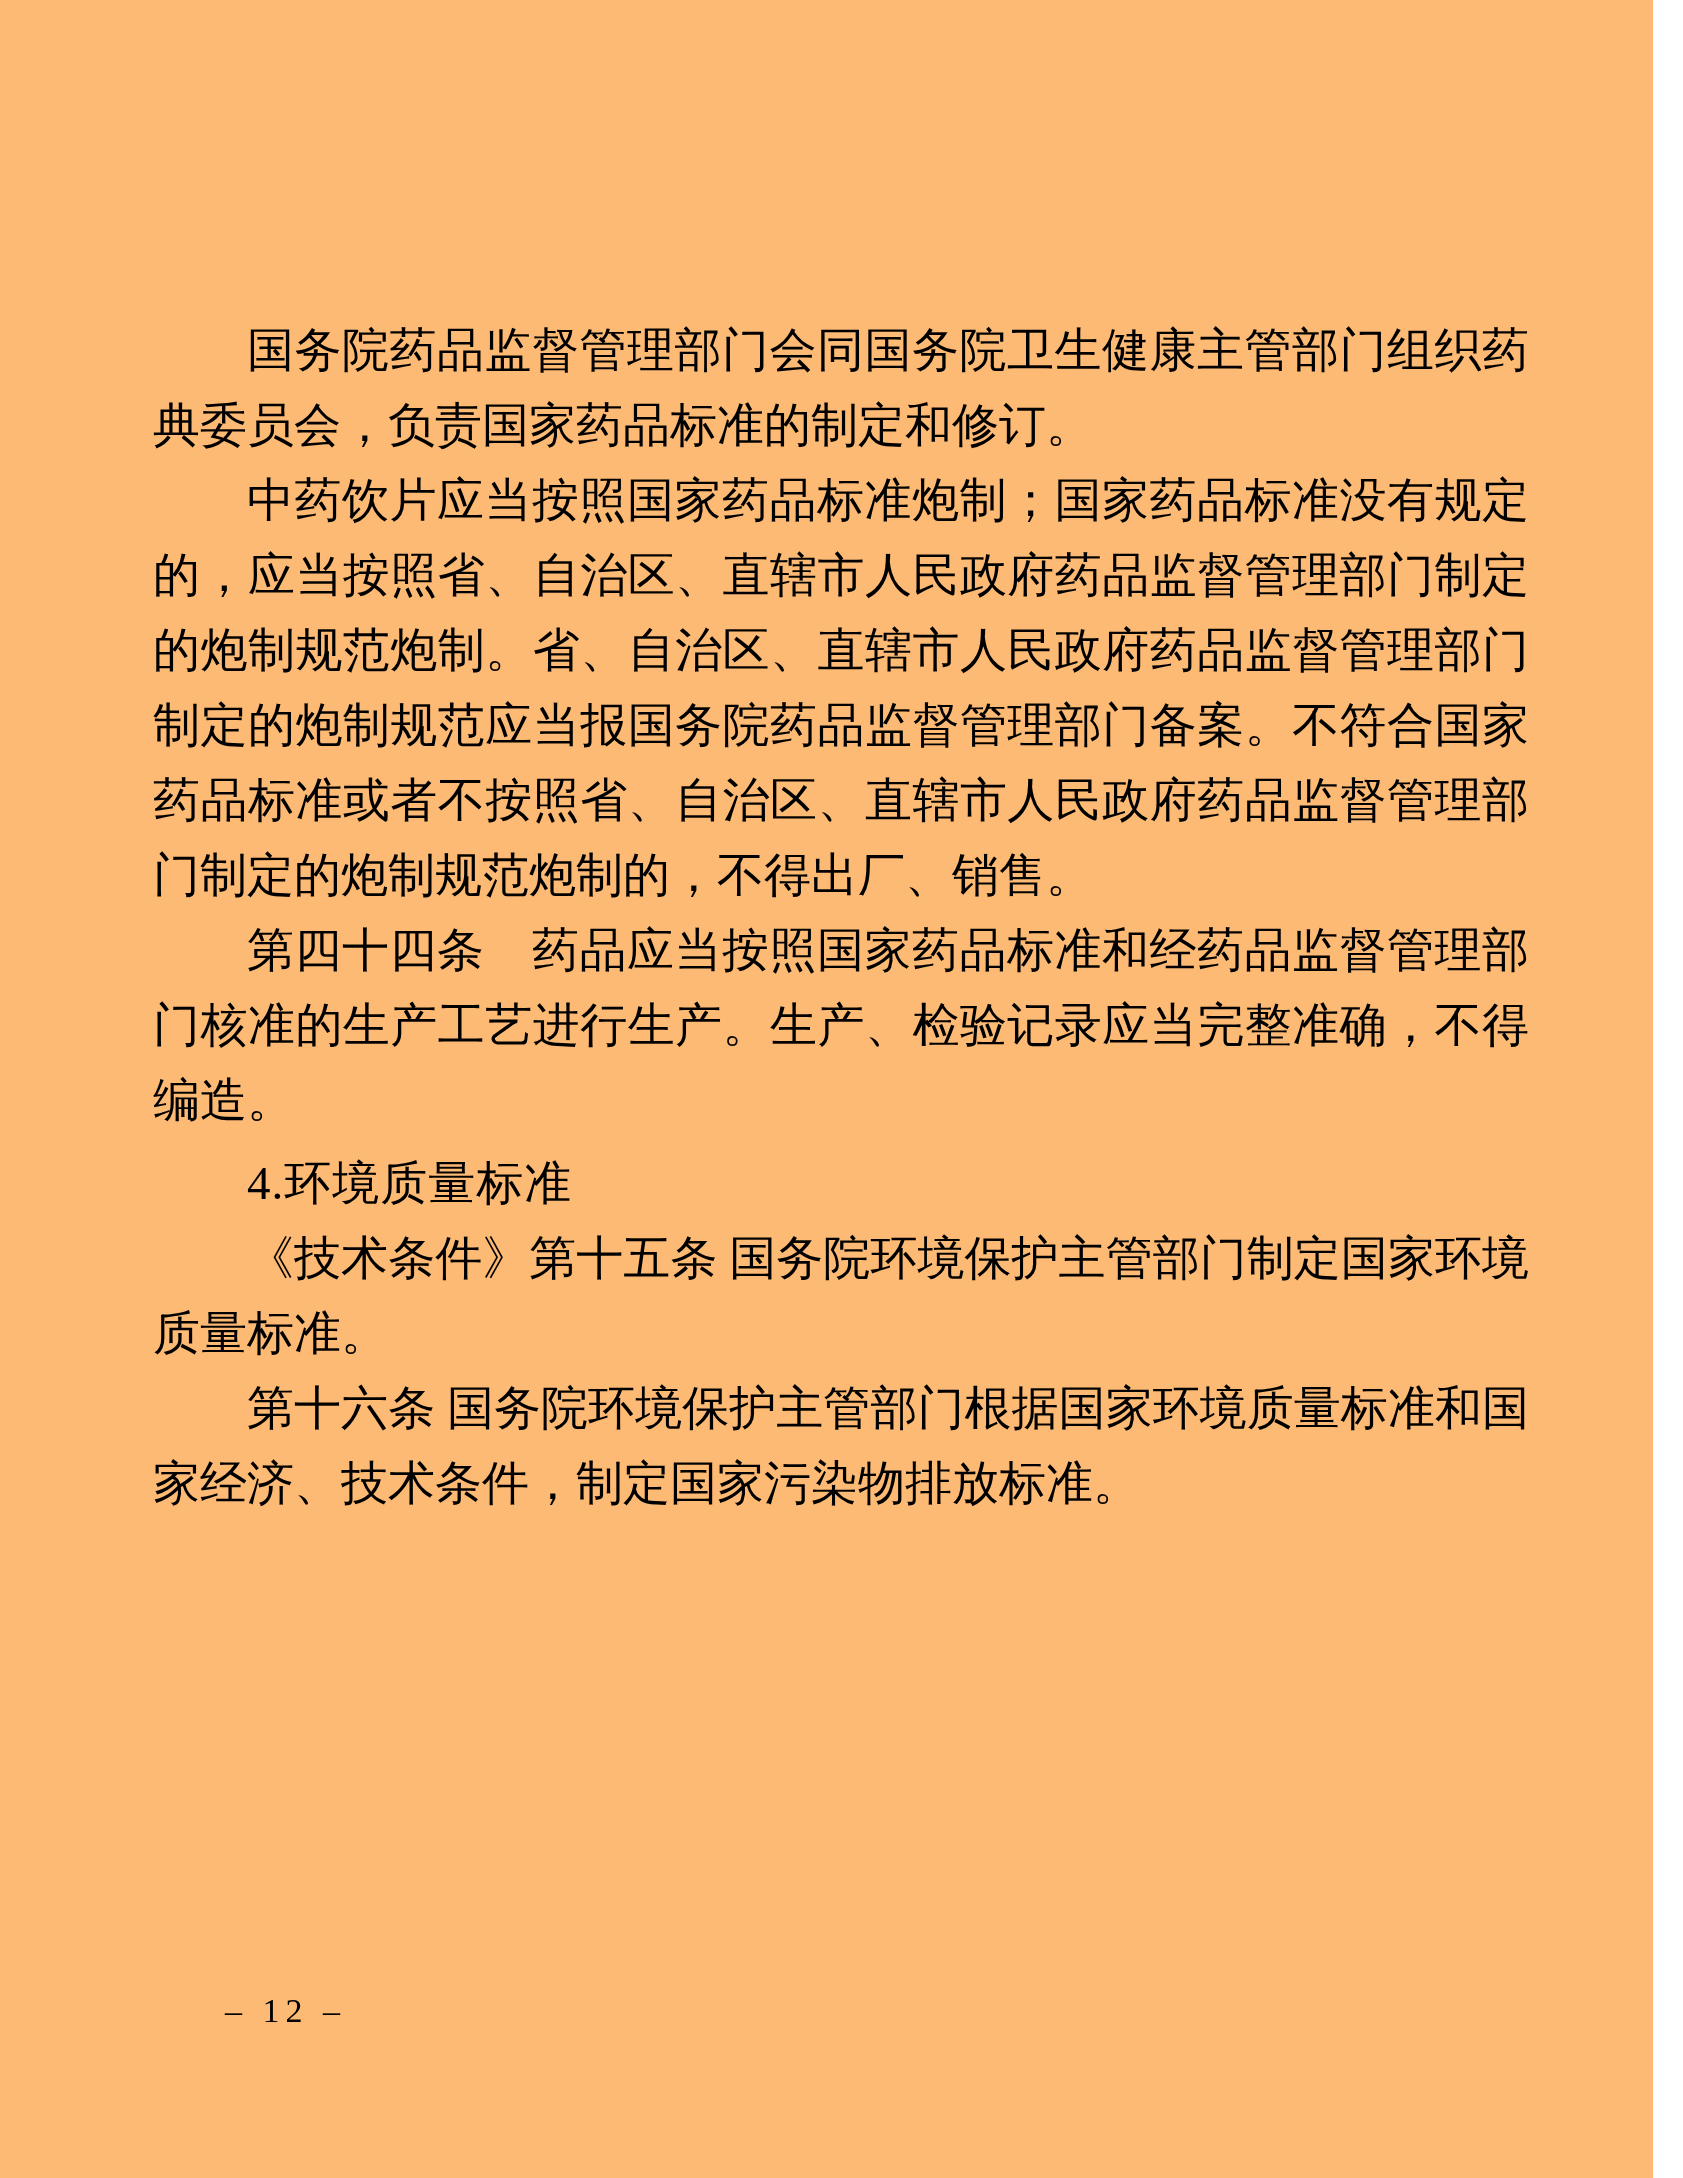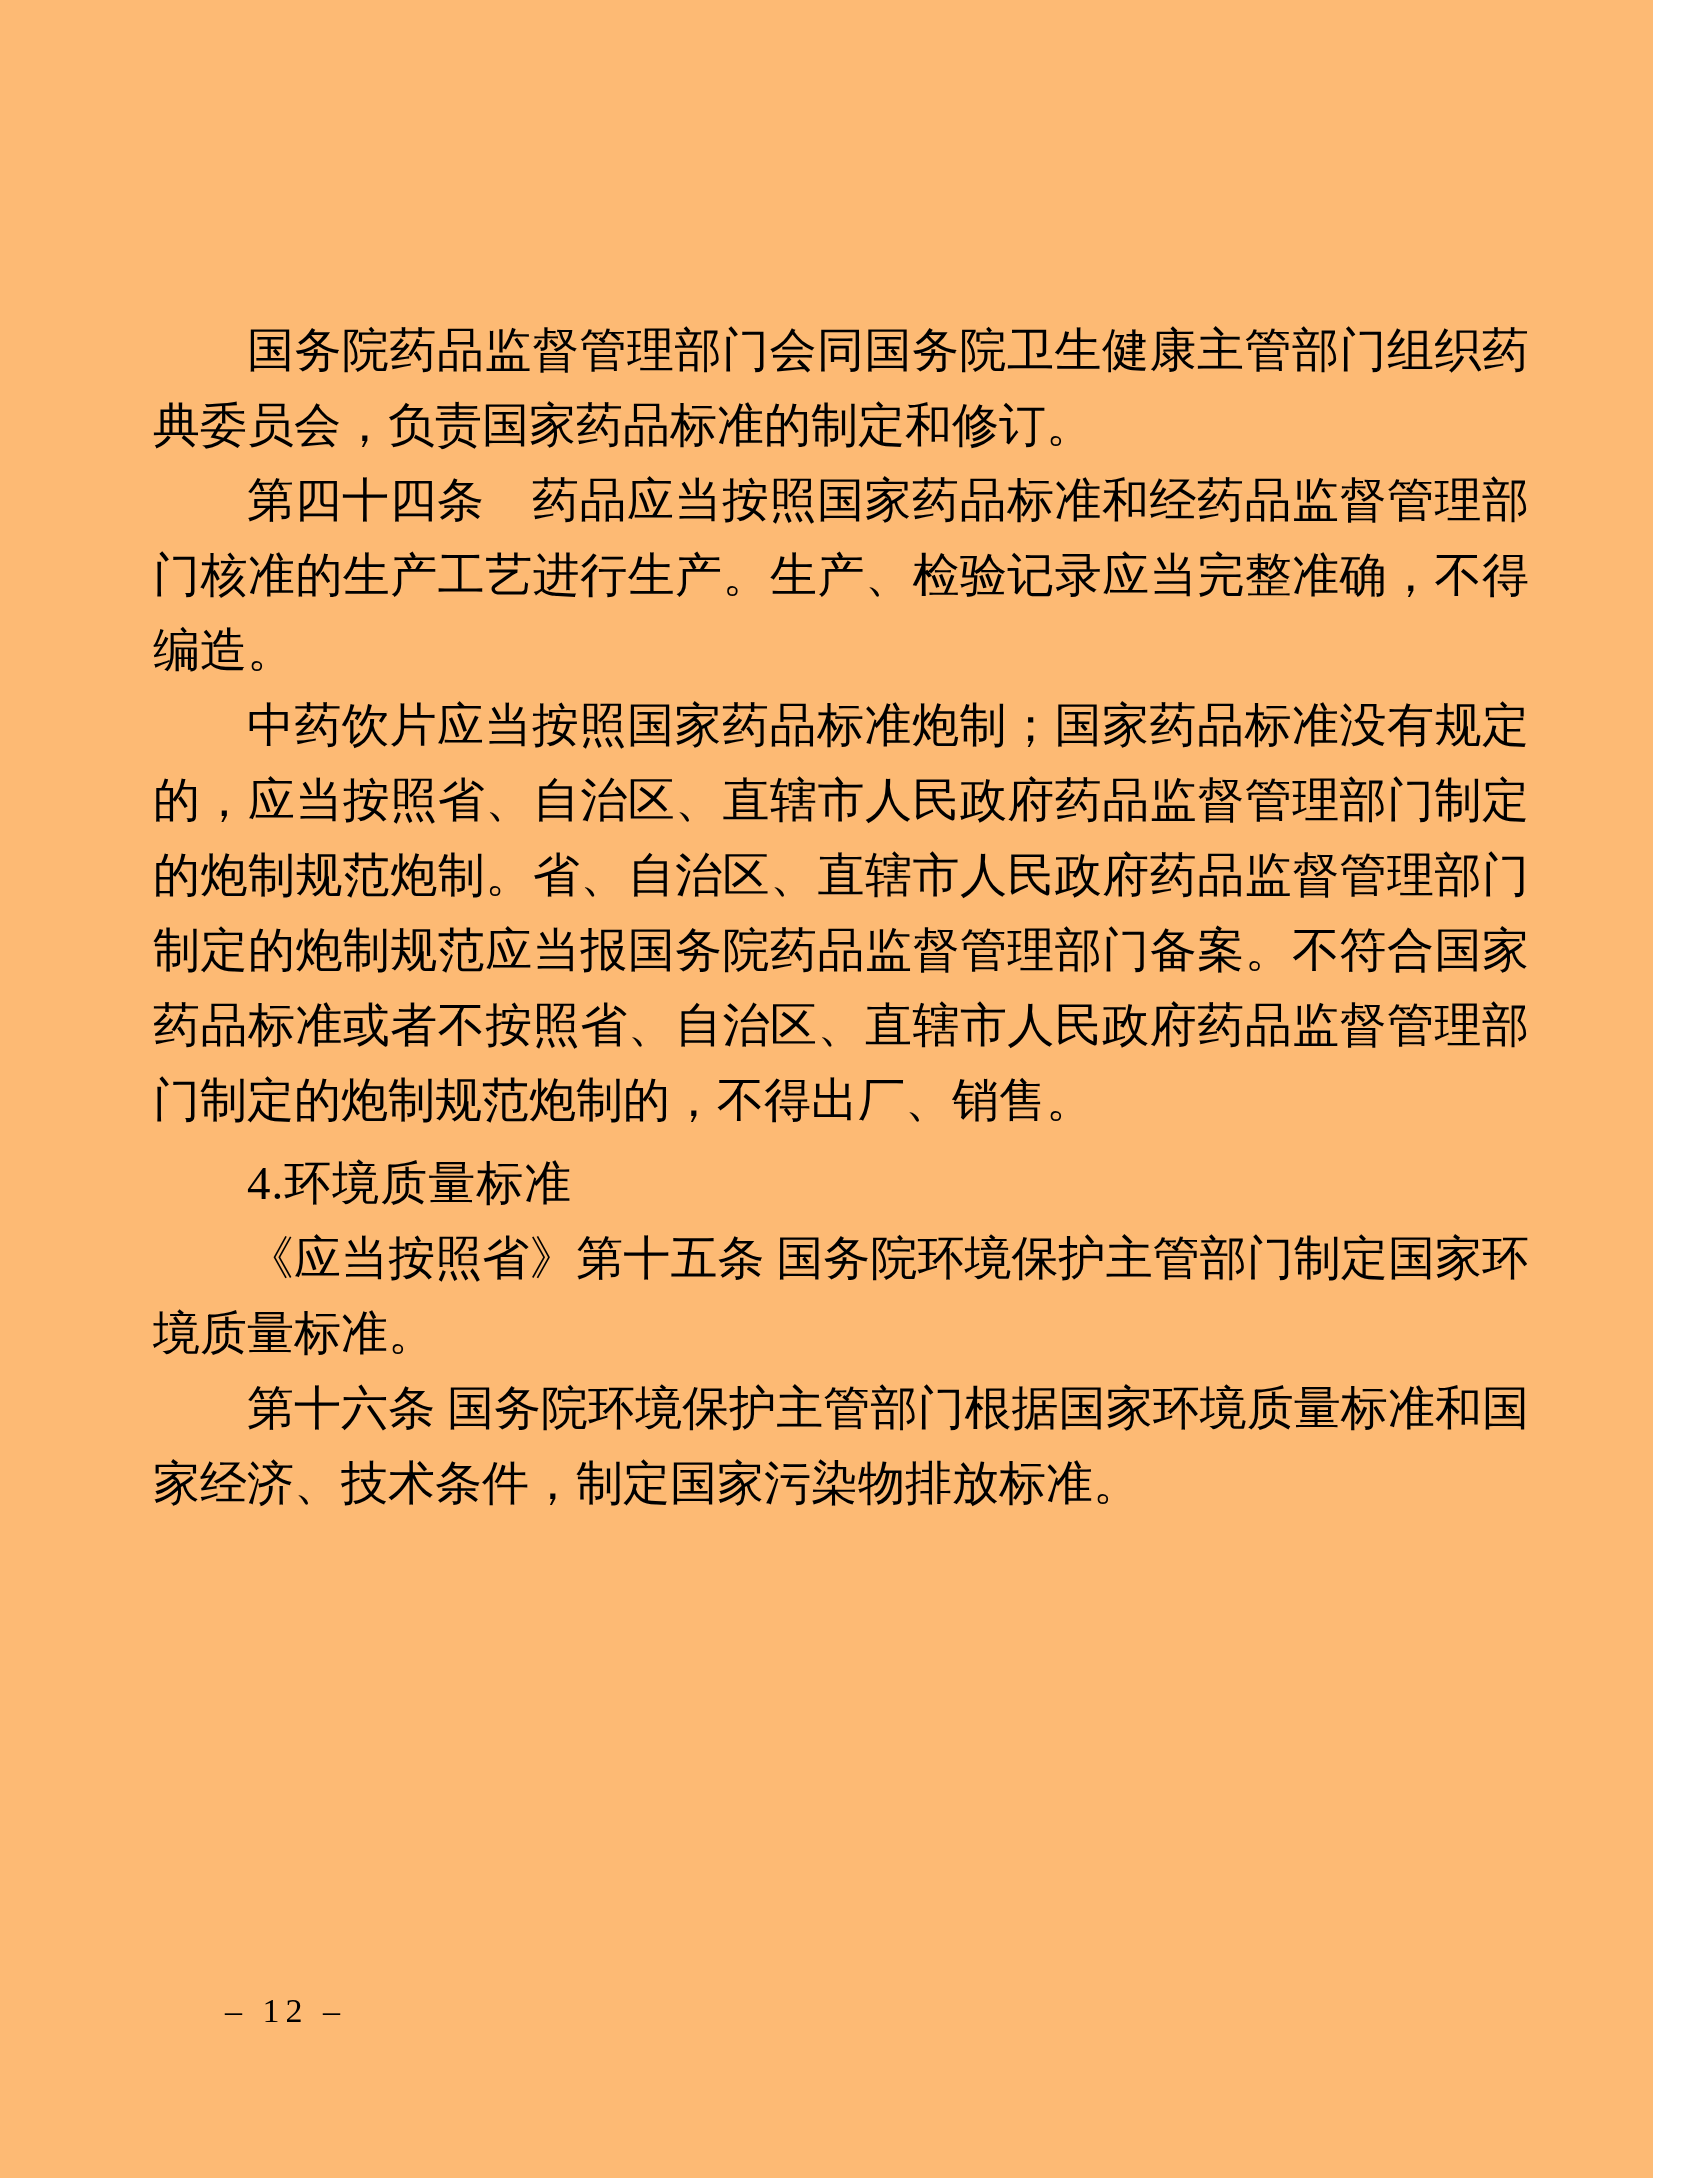--- a/index.html
+++ b/index.html
@@ -50,27 +50,27 @@
   }
 </style>
 </head>
 <body>
 
 <div class="page">
   <main class="content">
 
       <p class="body">国务院药品监督管理部门会同国务院卫生健康主管部门组织药典委员会，负责国家药品标准的制定和修订。</p>
 
+      <p class="body">中药饮片应当按照国家药品标准炮制；国家药品标准没有规定的，应当按照省、自治区、直辖市人民政府药品监督管理部门制定的炮制规范炮制。省、自治区、直辖市人民政府药品监督管理部门制定的炮制规范应当报国务院药品监督管理部门备案。不符合国家药品标准或者不按照省、自治区、直辖市人民政府药品监督管理部门制定的炮制规范炮制的，不得出厂、销售。</p>
+
       <p class="body">第四十四条　药品应当按照国家药品标准和经药品监督管理部门核准的生产工艺进行生产。生产、检验记录应当完整准确，不得编造。</p>
-
-      <p class="body">中药饮片应当按照国家药品标准炮制；国家药品标准没有规定的，应当按照省、自治区、直辖市人民政府药品监督管理部门制定的炮制规范炮制。省、自治区、直辖市人民政府药品监督管理部门制定的炮制规范应当报国务院药品监督管理部门备案。不符合国家药品标准或者不按照省、自治区、直辖市人民政府药品监督管理部门制定的炮制规范炮制的，不得出厂、销售。</p>
 
       <p class="heading">4.环境质量标准</p>
 
-      <p class="body">《应当按照省》第十五条 国务院环境保护主管部门制定国家环境质量标准。</p>
+      <p class="body">《技术条件》第十五条 国务院环境保护主管部门制定国家环境质量标准。</p>
 
 
       <p class="body">第十六条 国务院环境保护主管部门根据国家环境质量标准和国家经济、技术条件，制定国家污染物排放标准。</p>
     </main>
 
   <footer class="page-footer">
     <span>– 12 –</span>
   </footer>
 </div>
 

